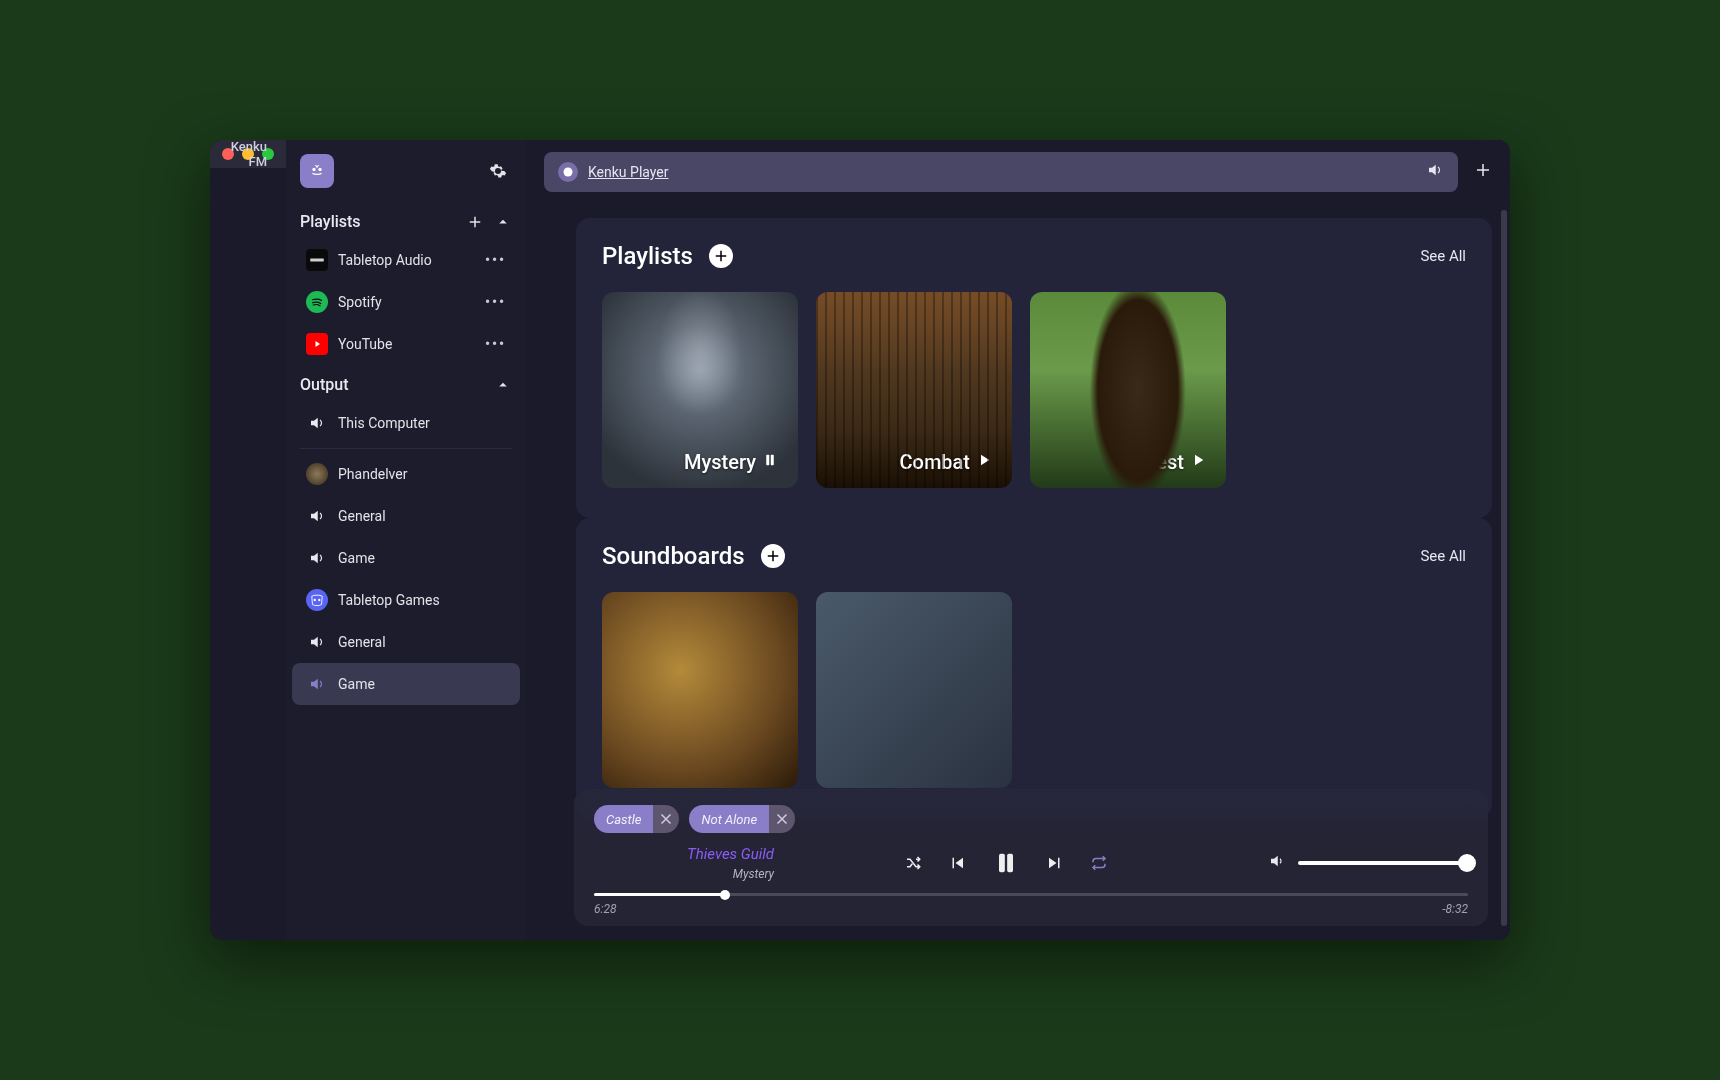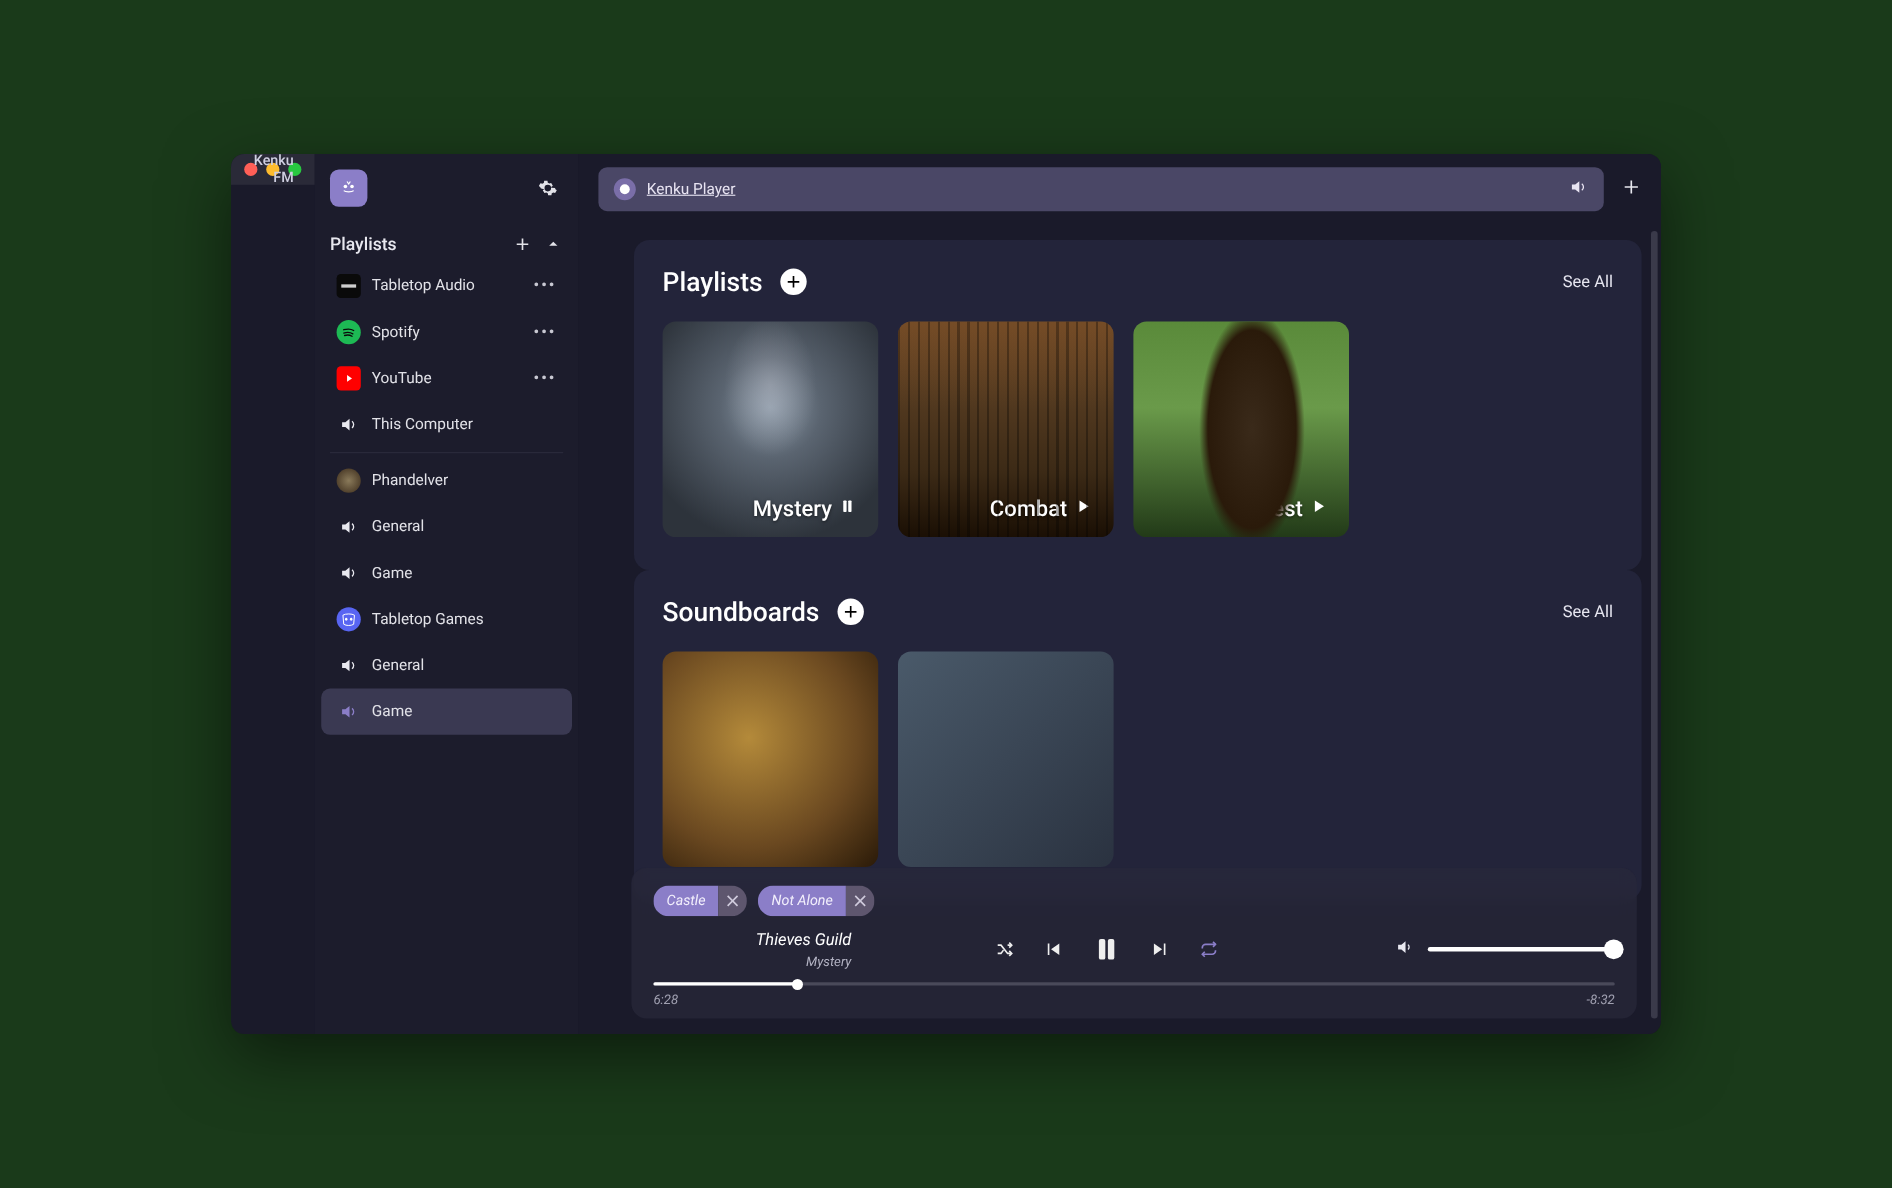--- a/index.html
+++ b/index.html
@@ -216,21 +216,21 @@
     display:flex;align-items:center;
   }
   .chip-close {
     background:#5e566e;
     color:#cfcadc;
     width:26px;height:100%;
     display:flex;align-items:center;justify-content:center;
   }
   .np-row { display:flex; align-items:center; gap:18px; }
   .np-track { display:flex; flex-direction:column; gap:4px; min-width:180px; }
-  .np-title { color:#ffffff; font-size:15px; }
+  .np-title { color:#8b5cf6; font-size:15px; }
   .np-sub { color:#b4b4c4; font-size:12px; }
   .np-controls {
     flex:1; display:flex; align-items:center; justify-content:center; gap:26px;
     color:#eee;
   }
   .np-controls .ctrl { cursor:pointer; display:flex; }
   .np-controls .ctrl.accent { color:#8b7ec8; }
   .np-controls .ctrl.big svg { width:28px; height:28px; }
   .np-volume { display:flex; align-items:center; gap:12px; min-width:230px; justify-content:flex-end; }
   .vol-track {
@@ -333,20 +333,30 @@
           <div class="sb-item-icon" style="background:#ff0000;">
             <svg viewBox="0 0 24 24" fill="#fff">
                 <path d="M10 8l6 4-6 4z"></path>
               </svg>
           </div>
           <span>YouTube</span>
           <span class="sb-item-more">•••</span>
         </div>
       </div>
 
+      <div class="section-header">
+        <span class="section-title">Output</span>
+        <div class="section-actions">
+          <span class="icon-btn">
+            <svg viewBox="0 0 24 24" fill="currentColor">
+                <path d="M7 14l5-5 5 5z"></path>
+              </svg>
+          </span>
+        </div>
+      </div>
       <div class="sb-list">
         <div class="sb-item">
           <div class="sb-item-icon">
             <svg viewBox="0 0 24 24" fill="#e8e8ef">
                 <path d="M4 9v6h4l5 4V5L8 9H4z"></path>
                 <path d="M16 8a5 5 0 0 1 0 8" fill="none" stroke="#e8e8ef" stroke-width="1.6"></path>
               </svg>
           </div>
           <span>This Computer</span>
         </div>

